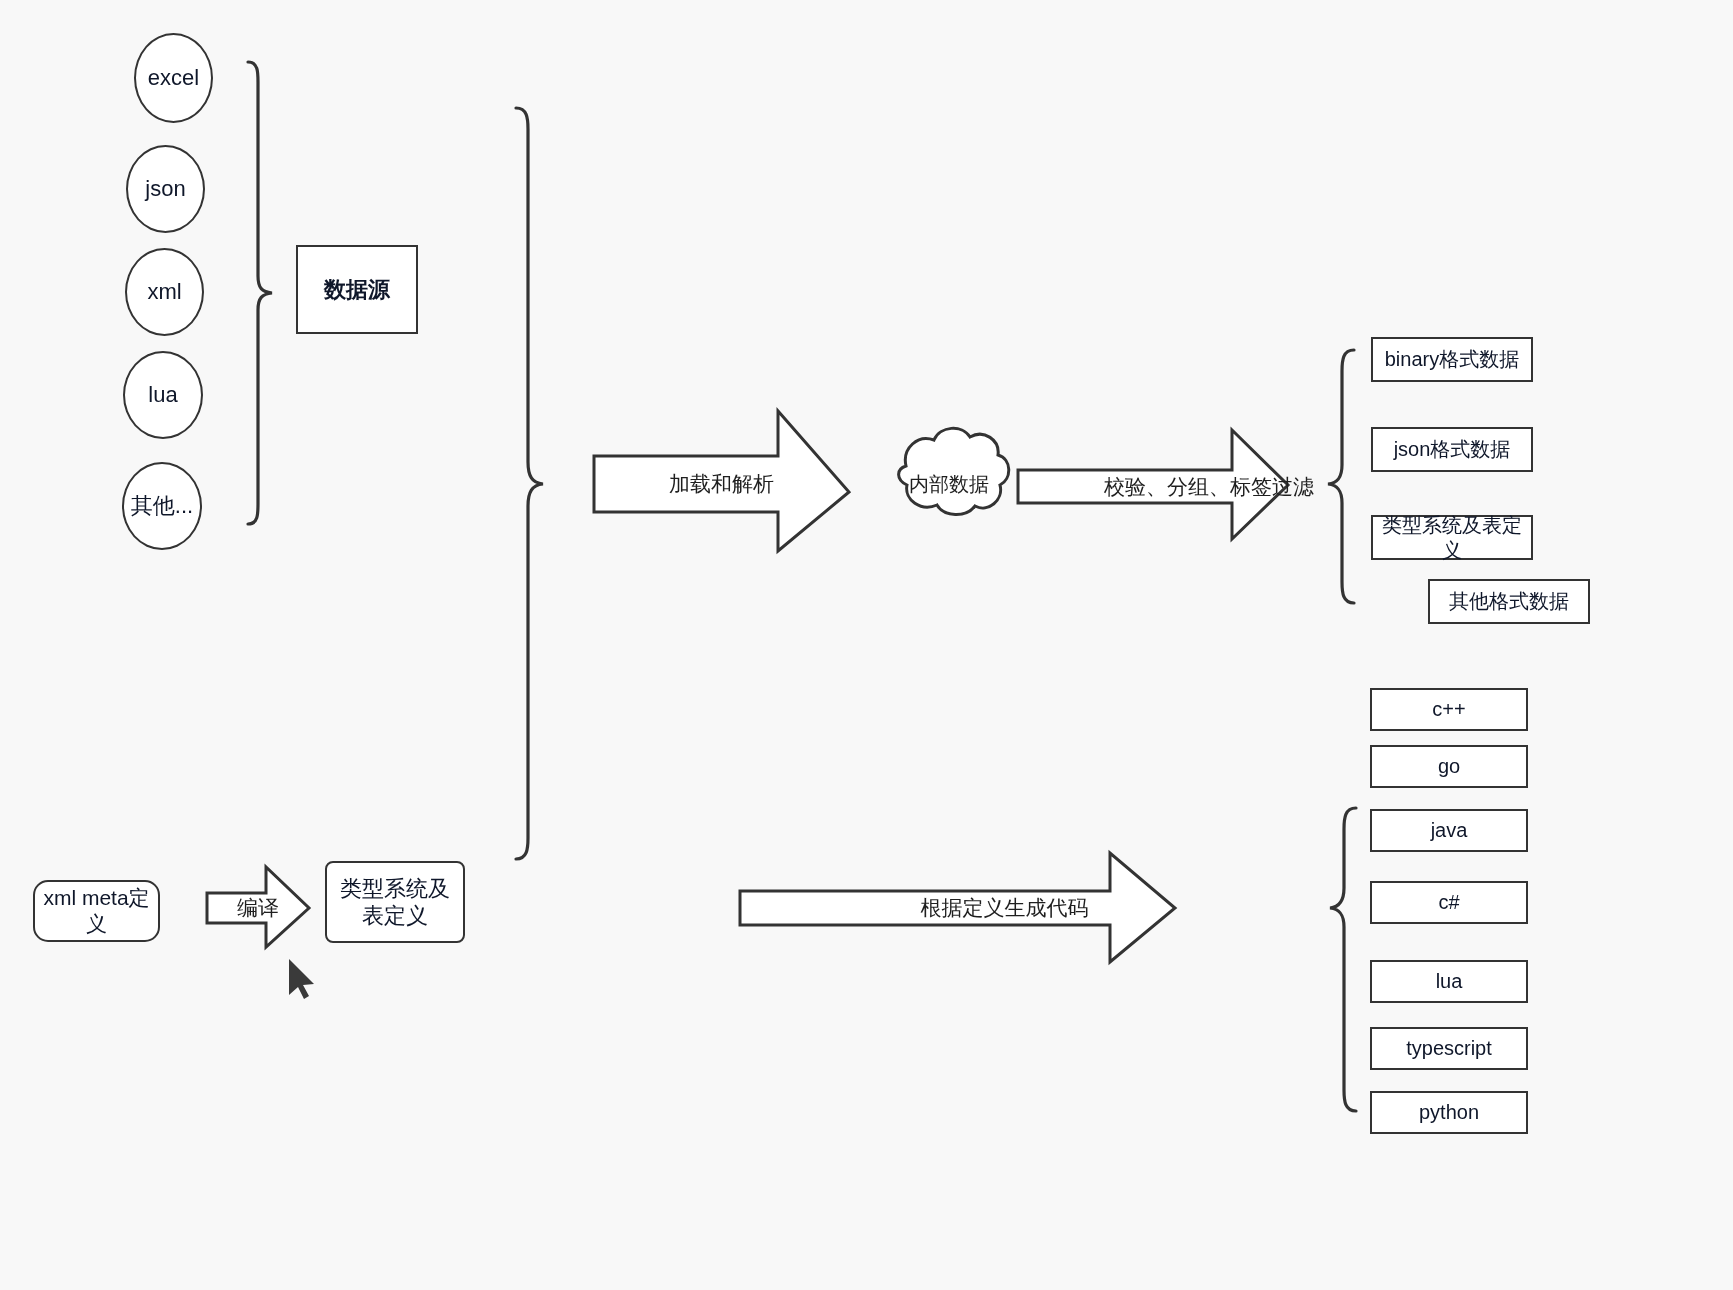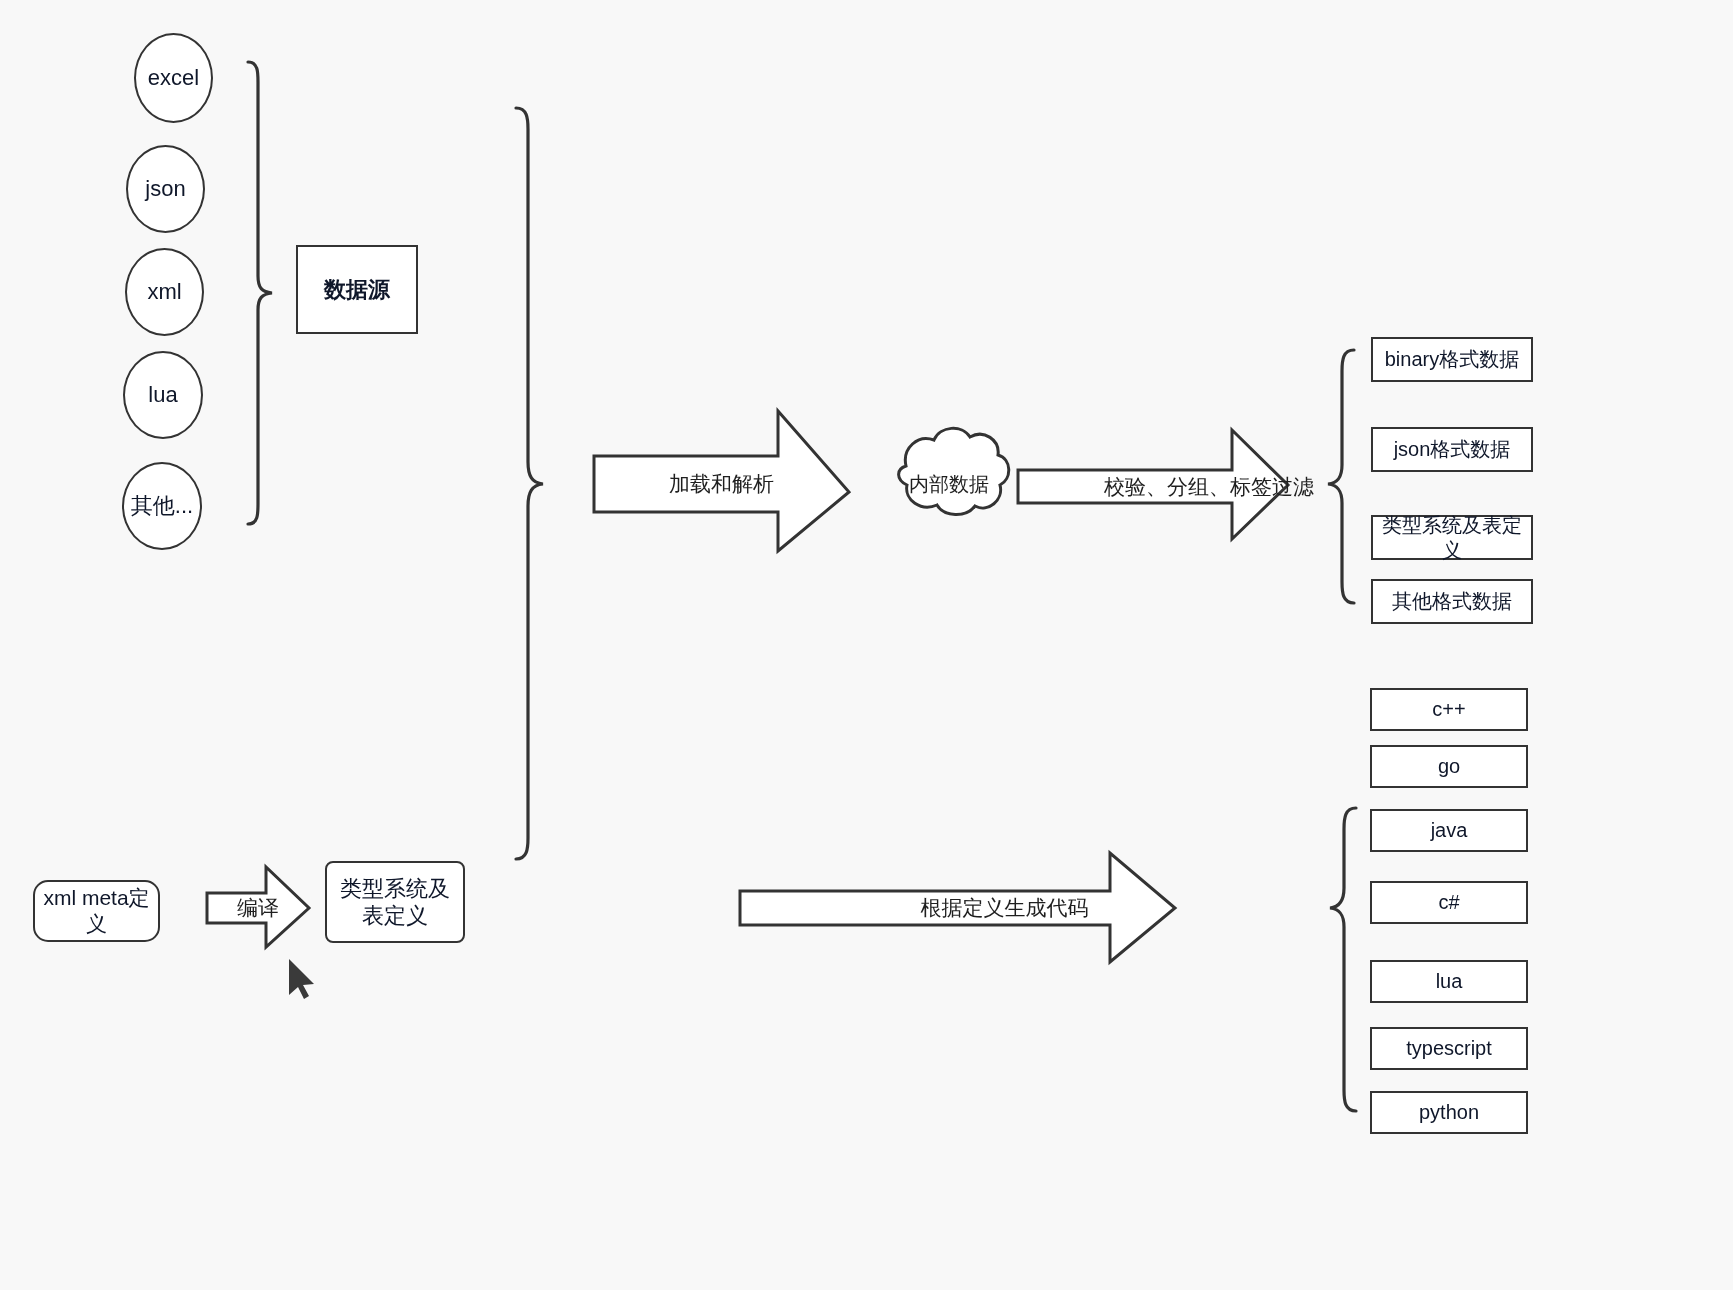--- a/index.html
+++ b/index.html
@@ -139,21 +139,21 @@
 
 <div class="node rect small-rect" style="left:1371px; top:337px; width:162px; height:45px;text-align:center;">
   <span>binary格式数据</span>
 </div>
 <div class="node rect small-rect" style="left:1371px; top:427px; width:162px; height:45px;">
   <span>json格式数据</span>
 </div>
 <div class="node rect small-rect" style="left:1371px; top:515px; width:162px; height:45px;">
   <span>类型系统及表定义</span>
 </div>
-<div class="node rect small-rect" style="left:1371px; top:579px; width:162px; height:45px;">
+<div class="node rect small-rect" style="left:1428px; top:579px; width:162px; height:45px;">
   <span>其他格式数据</span>
 </div>
 
 <div class="node rect" style="left:33px; top:880px; width:127px; height:62px; font-size:21px; padding:0 6px;border-radius:15px;">
   <span>xml meta定义</span>
 </div>
 
 <div class="node rect-round" style="left:325px; top:861px; width:140px; height:82px; padding:12px 8px;">
   <span>类型系统及表定义</span>
 </div>

